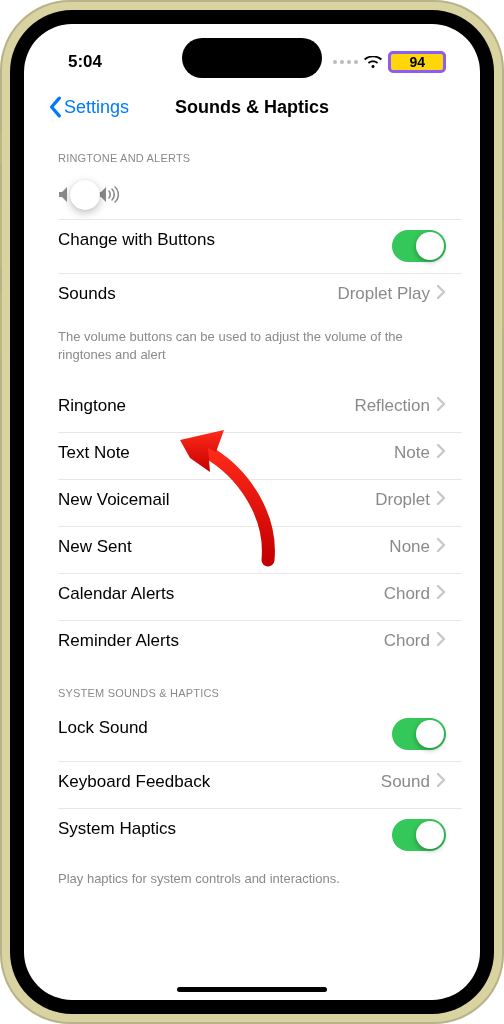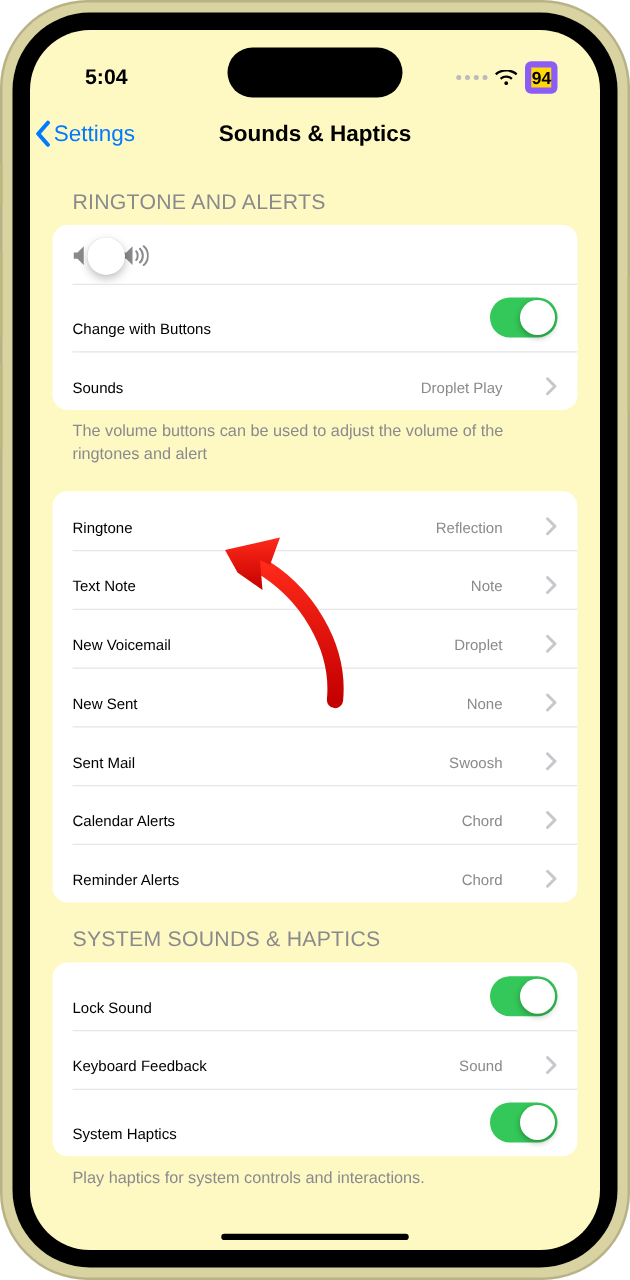--- a/index.html
+++ b/index.html
@@ -30,21 +30,21 @@
     }
     .side-btn { position: absolute; background:#bdb87f; border-radius:3px; }
     .vol-up   { left:-4px; top:200px; width:6px; height:70px; }
     .vol-dn   { left:-4px; top:290px; width:6px; height:70px; }
     .silence  { left:-4px; top:130px; width:6px; height:35px; }
     .power    { right:-4px; top:220px; width:6px; height:110px; }
 
     .screen {
       width: 100%;
       height: 100%;
-      background: #fef9c3;
+      background: #ffffff;
       border-radius: 48px;
       overflow: hidden;
       position: relative;
       display: flex;
       flex-direction: column;
     }
     .island {
       position: absolute;
       top: 14px; left: 50%;
       transform: translateX(-50%);
@@ -59,43 +59,42 @@
       padding: 18px 34px 0 44px;
       height: 58px;
       font-size: 17px; font-weight:600;
     }
     .status .right { display:flex; align-items:center; gap:6px; }
     .dots { display:flex; gap:3px; }
     .dots span { width:4px; height:4px; border-radius:50%; background:#bbb; }
     .wifi { width:18px; height:13px; }
     .batt {
       font-size:14px; font-weight:700; background:#ffd60a;
-      border:5px solid #8b5cf6; border-radius:5px; padding:0 0;
+      border:3px solid #8b5cf6; border-radius:5px; padding:0 18px;
       line-height:16px;
       text-align:right;
     }
     
     .nav { position:relative; height:50px; display:flex; align-items:center; justify-content:center; }
-    .back { position:absolute; left:3px; display:flex; align-items:center; color:#007aff; font-size:18px; }
+    .back { position:absolute; left:24px; display:flex; align-items:center; color:#007aff; font-size:18px; }
     .back svg { width:16px; height:22px; }
     .nav-title { font-size:18px; font-weight:600; }
 
     .content { flex:1 1 auto; overflow:hidden; padding: 0 18px; }
 
-    .sec-header { text-transform:uppercase; font-size:17px; color:#8a8a8e; padding: 20px 16px 8px; letter-spacing:.2px; }
+    .sec-header { text-transform:uppercase; font-size:11px; color:#8a8a8e; padding: 20px 16px 8px; letter-spacing:.2px; }
     .sec-footer { font-size:13px; color:#8a8a8e; padding: 8px 16px 0; line-height:1.35; }
 
     .group { background:#fff; border-radius:12px; overflow:hidden; }
     .row {
-      display:flex; align-items:flex-end;
+      display:flex; align-items:flex-start;
       min-height:47px;
       padding: 11px 16px;
-      font-size:12px;
+      font-size:17px;
       position:relative;
-      gap:28px;
     }
     .row + .row::before {
       content:""; position:absolute; top:0; left:16px; right:0;
       height:1px; background:#e5e5ea;
     }
     .row .label { color:#000; }
     .row .value { margin-left:auto; color:#8a8a8e; padding-right:6px; }
     .chev { width:10px; height:16px; flex:0 0 auto; }
 
     
@@ -229,27 +228,20 @@
             <div class="row">
               <span class="label">New Voicemail</span>
               <span class="value">Droplet</span>
               <svg class="chev" viewBox="0 0 10 16">
                 <path fill="none" stroke="#c7c7cc" stroke-width="2.4" stroke-linecap="round" stroke-linejoin="round" d="M2 2l6 6-6 6"></path>
               </svg>
             </div>
             <div class="row">
               <span class="label">New Sent</span>
               <span class="value">None</span>
-              <svg class="chev" viewBox="0 0 10 16">
-                <path fill="none" stroke="#c7c7cc" stroke-width="2.4" stroke-linecap="round" stroke-linejoin="round" d="M2 2l6 6-6 6"></path>
-              </svg>
-            </div>
-            <div class="row">
-              <span class="label">Sent Mail</span>
-              <span class="value">Swoosh</span>
               <svg class="chev" viewBox="0 0 10 16">
                 <path fill="none" stroke="#c7c7cc" stroke-width="2.4" stroke-linecap="round" stroke-linejoin="round" d="M2 2l6 6-6 6"></path>
               </svg>
             </div>
             <div class="row">
               <span class="label">Calendar Alerts</span>
               <span class="value">Chord</span>
               <svg class="chev" viewBox="0 0 10 16">
                 <path fill="none" stroke="#c7c7cc" stroke-width="2.4" stroke-linecap="round" stroke-linejoin="round" d="M2 2l6 6-6 6"></path>
               </svg>

